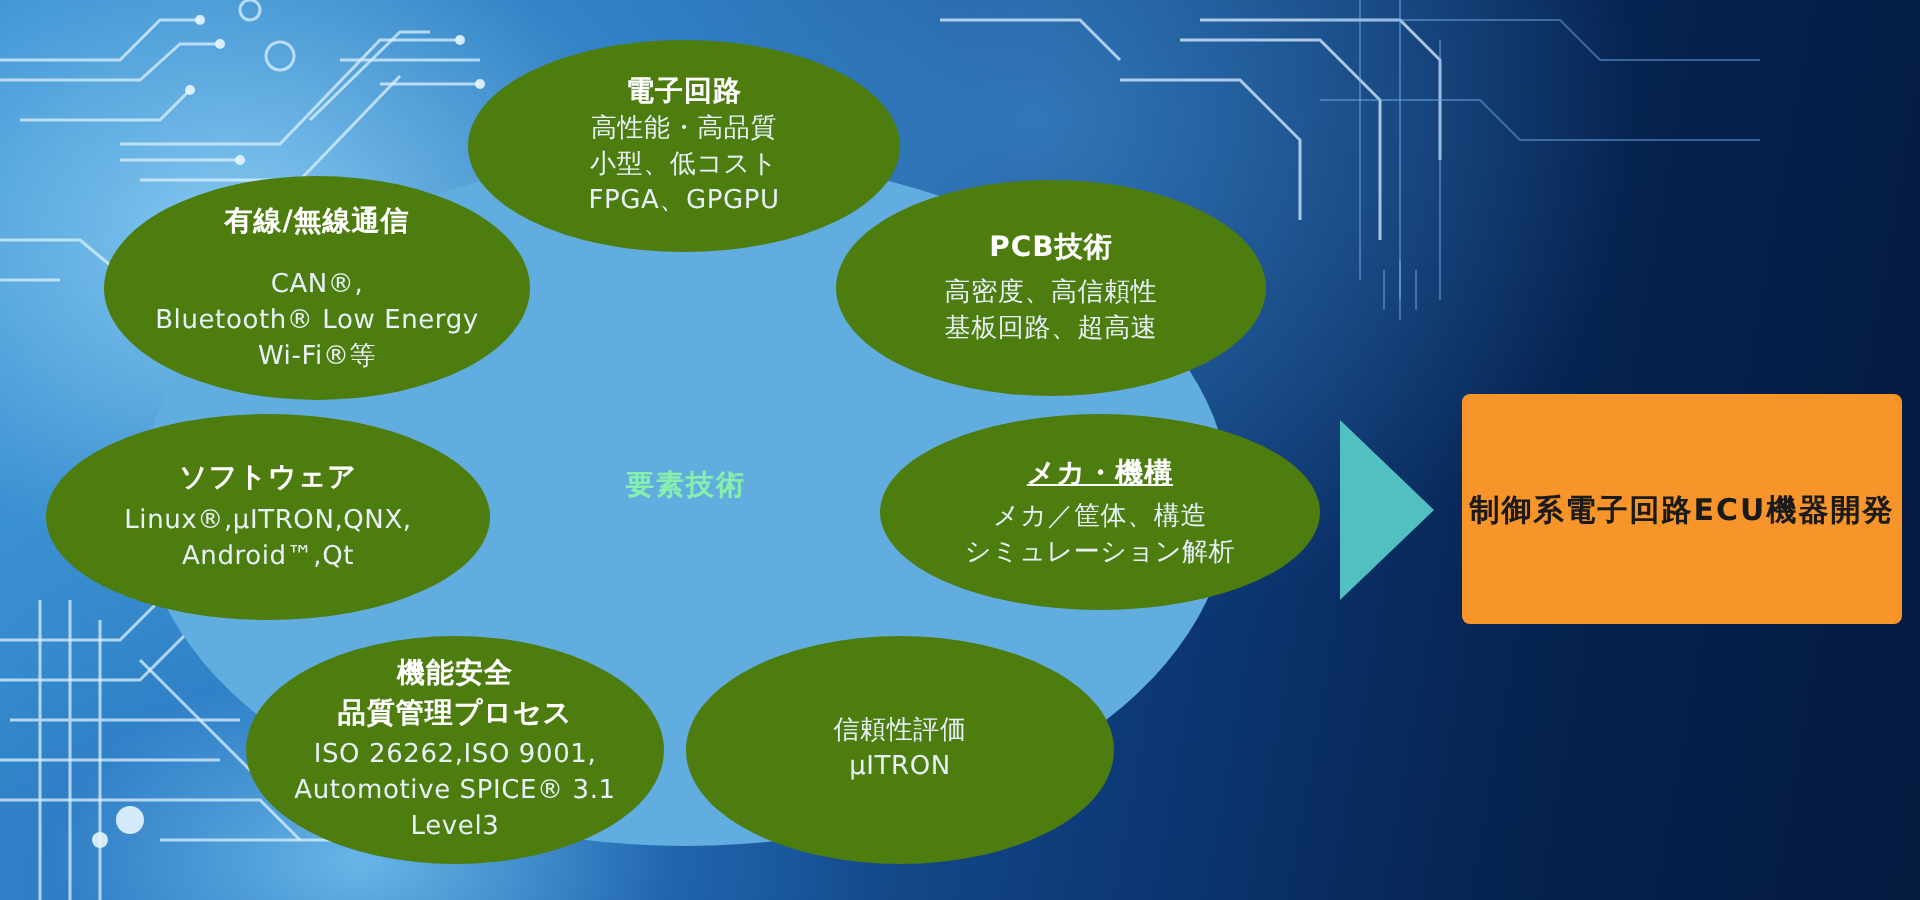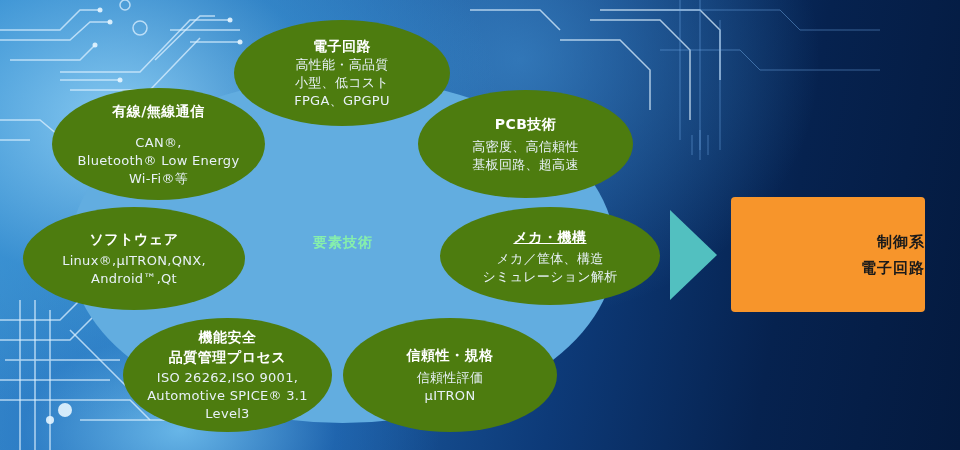--- a/index.html
+++ b/index.html
@@ -44,23 +44,23 @@
       text-align: center; color: #86efac; font-weight: bold; font-size: 14px;
       letter-spacing: 1px;
     }
     .arrow {
       position: absolute; left: 670px; top: 210px; width: 0; height: 0;
       border-top: 45px solid transparent;
       border-bottom: 45px solid transparent;
       border-left: 47px solid #52c0c0;
     }
     .result {
-      position: absolute; left: 731px; top: 197px; width: 194px; height: 115px;
+      position: absolute; left: 731px; top: 197px; width: 220px; height: 115px;
       background: #f7952b; border-radius: 4px;
-      display: flex; flex-direction: column; align-items: flex-end; justify-content: center;
+      display: flex; flex-direction: row; align-items: center; justify-content: center;
       color: #1a1a1a; font-weight: bold; font-size: 15px; line-height: 26px;
       letter-spacing: 1px;
     }
   </style>
 </head>
 <body>
 
 <div class="bg"></div>
 
 <svg class="circuit" width="960" height="450" viewBox="0 0 960 450">
@@ -147,25 +147,25 @@
 
 <div class="node" style="left:123px; top:318px; width:209px; height:114px;">
   <div class="title">機能安全</div>
   <div class="title" style="margin-bottom:2px;">品質管理プロセス</div>
   <div class="line">ISO 26262,ISO 9001,</div>
   <div class="line">Automotive SPICE® 3.1</div>
   <div class="line">Level3</div>
 </div>
 
 <div class="node" style="left:343px; top:318px; width:214px; height:114px;">
-  <div class="title" style="margin-bottom:4px;">信頼性・規格</div>
   <div class="line">信頼性評価</div>
   <div class="line">μITRON</div>
 </div>
 
 <div class="center-label">要素技術</div>
 
 <div class="arrow"></div>
 
 <div class="result">
   <div>制御系</div>
   <div>電子回路</div>
+  <div>ECU機器開発</div>
 </div>
 
 </body></html>

